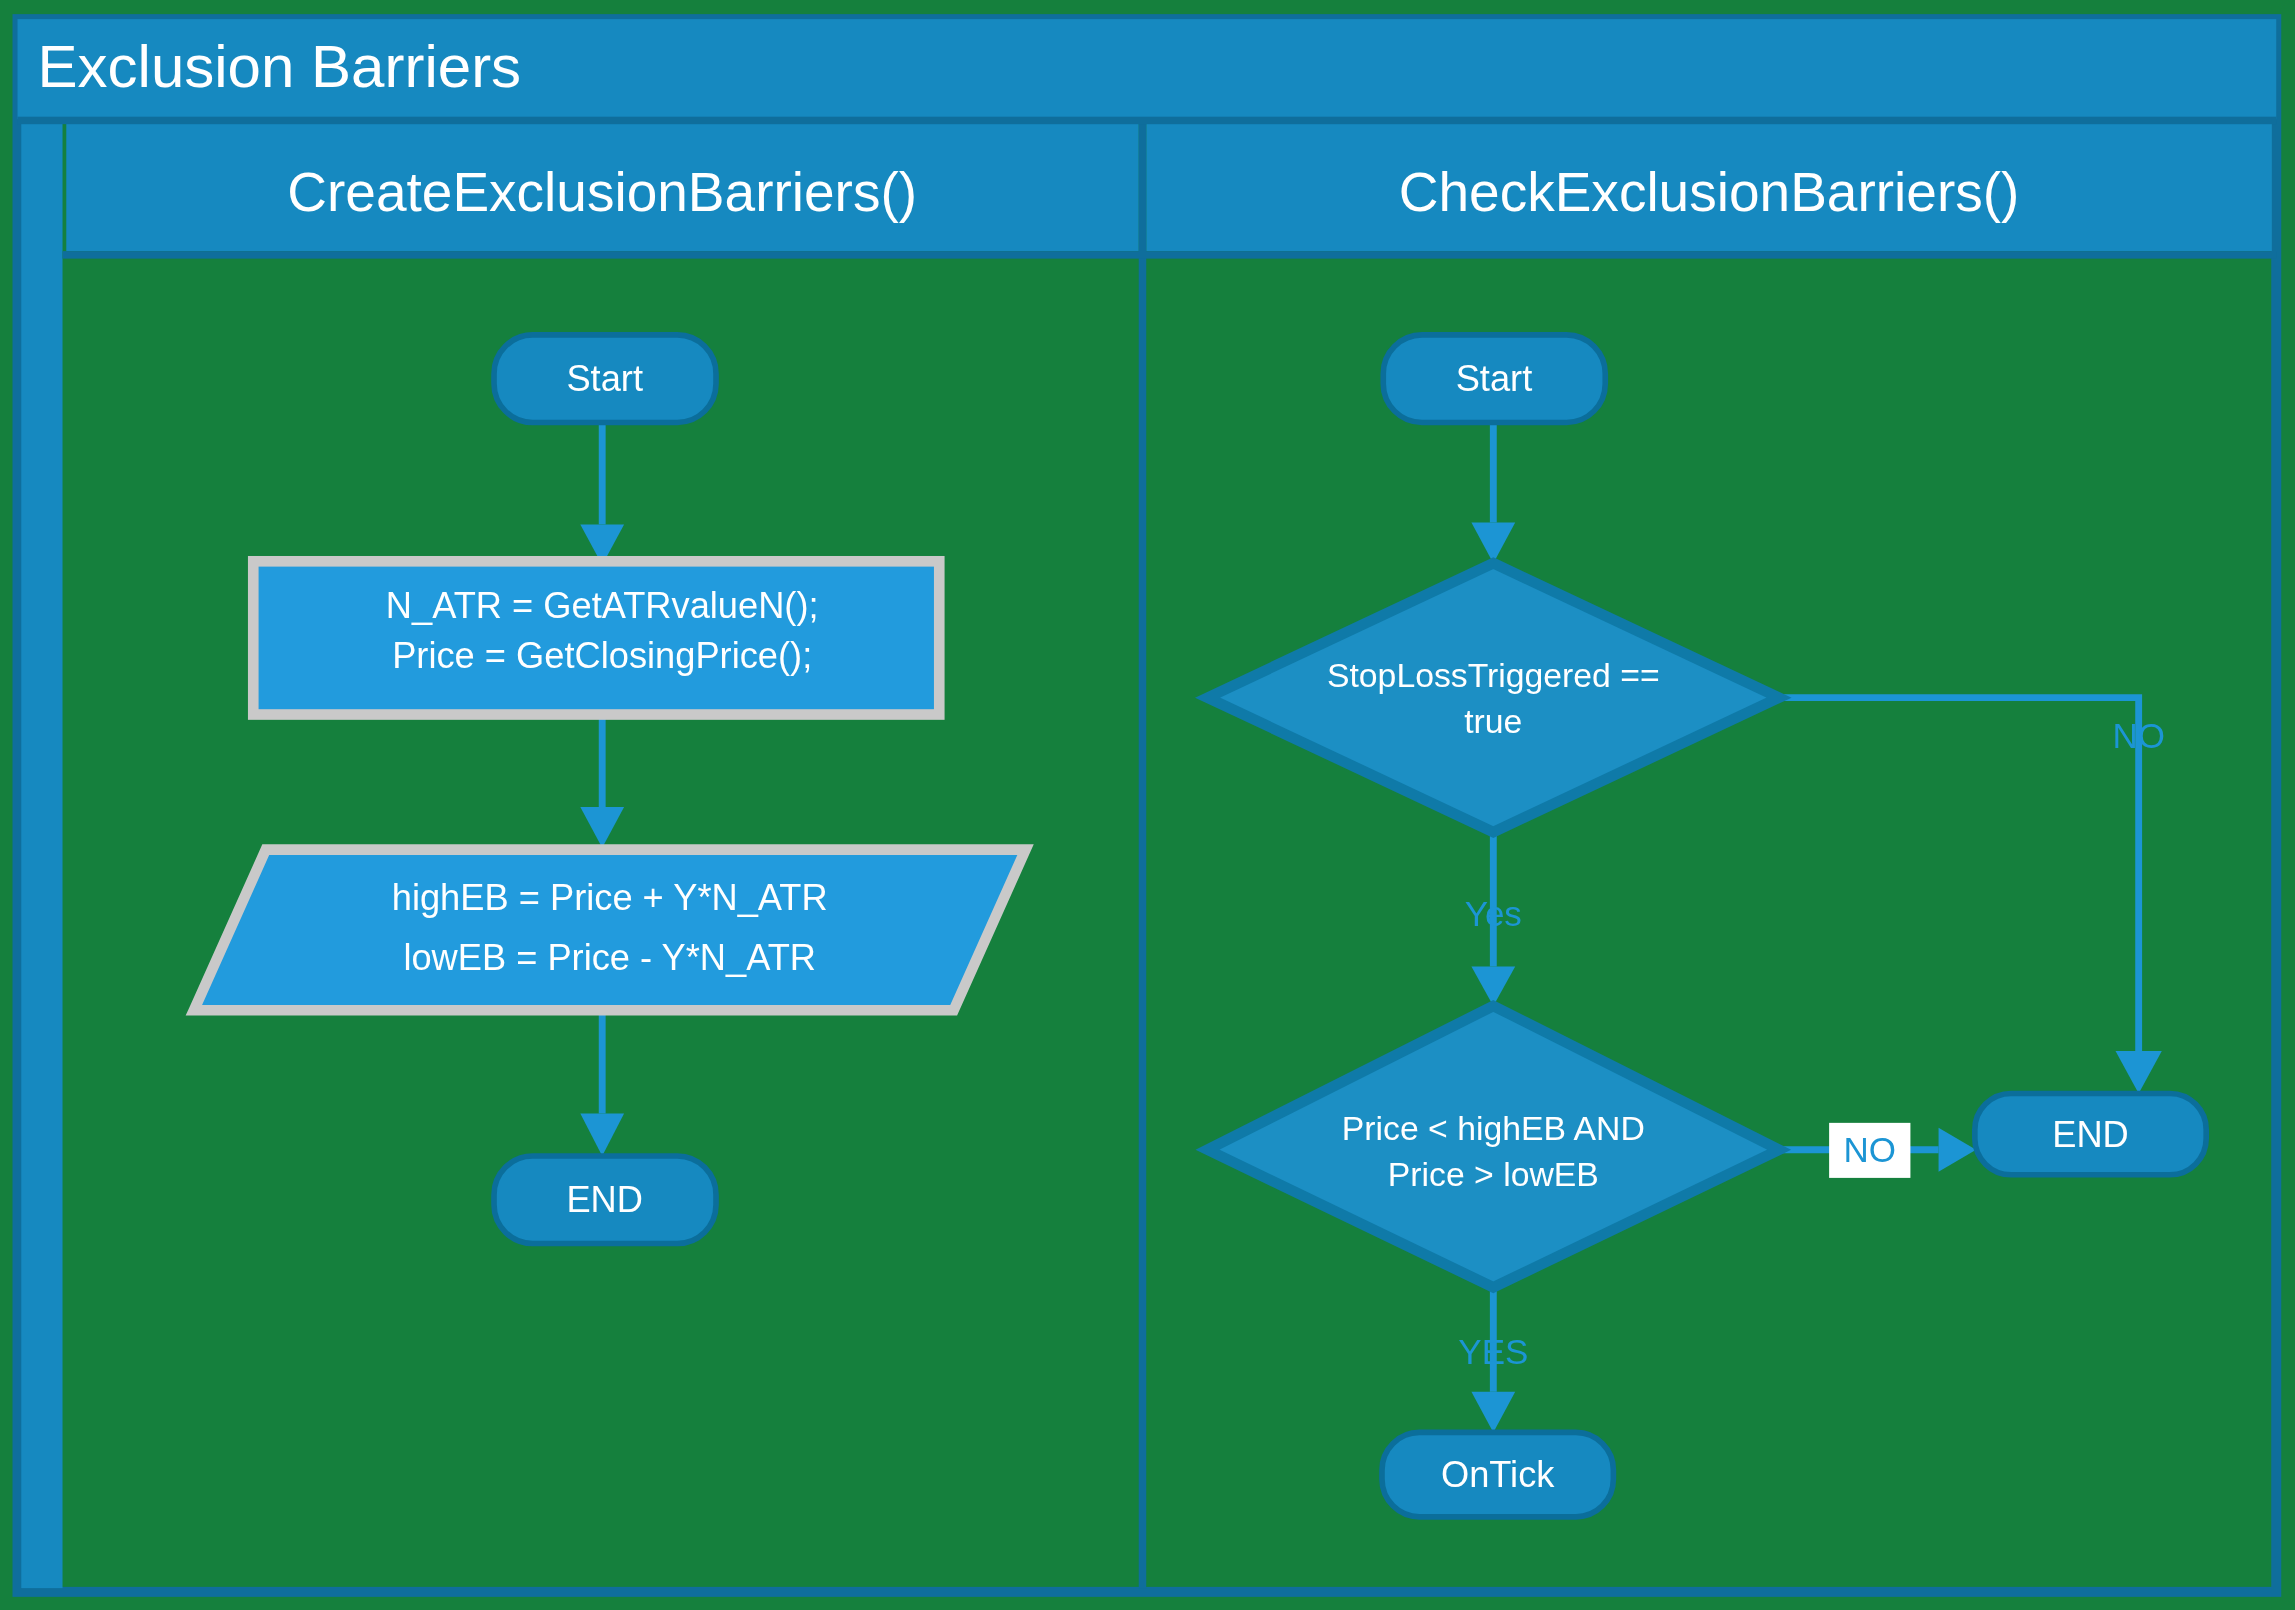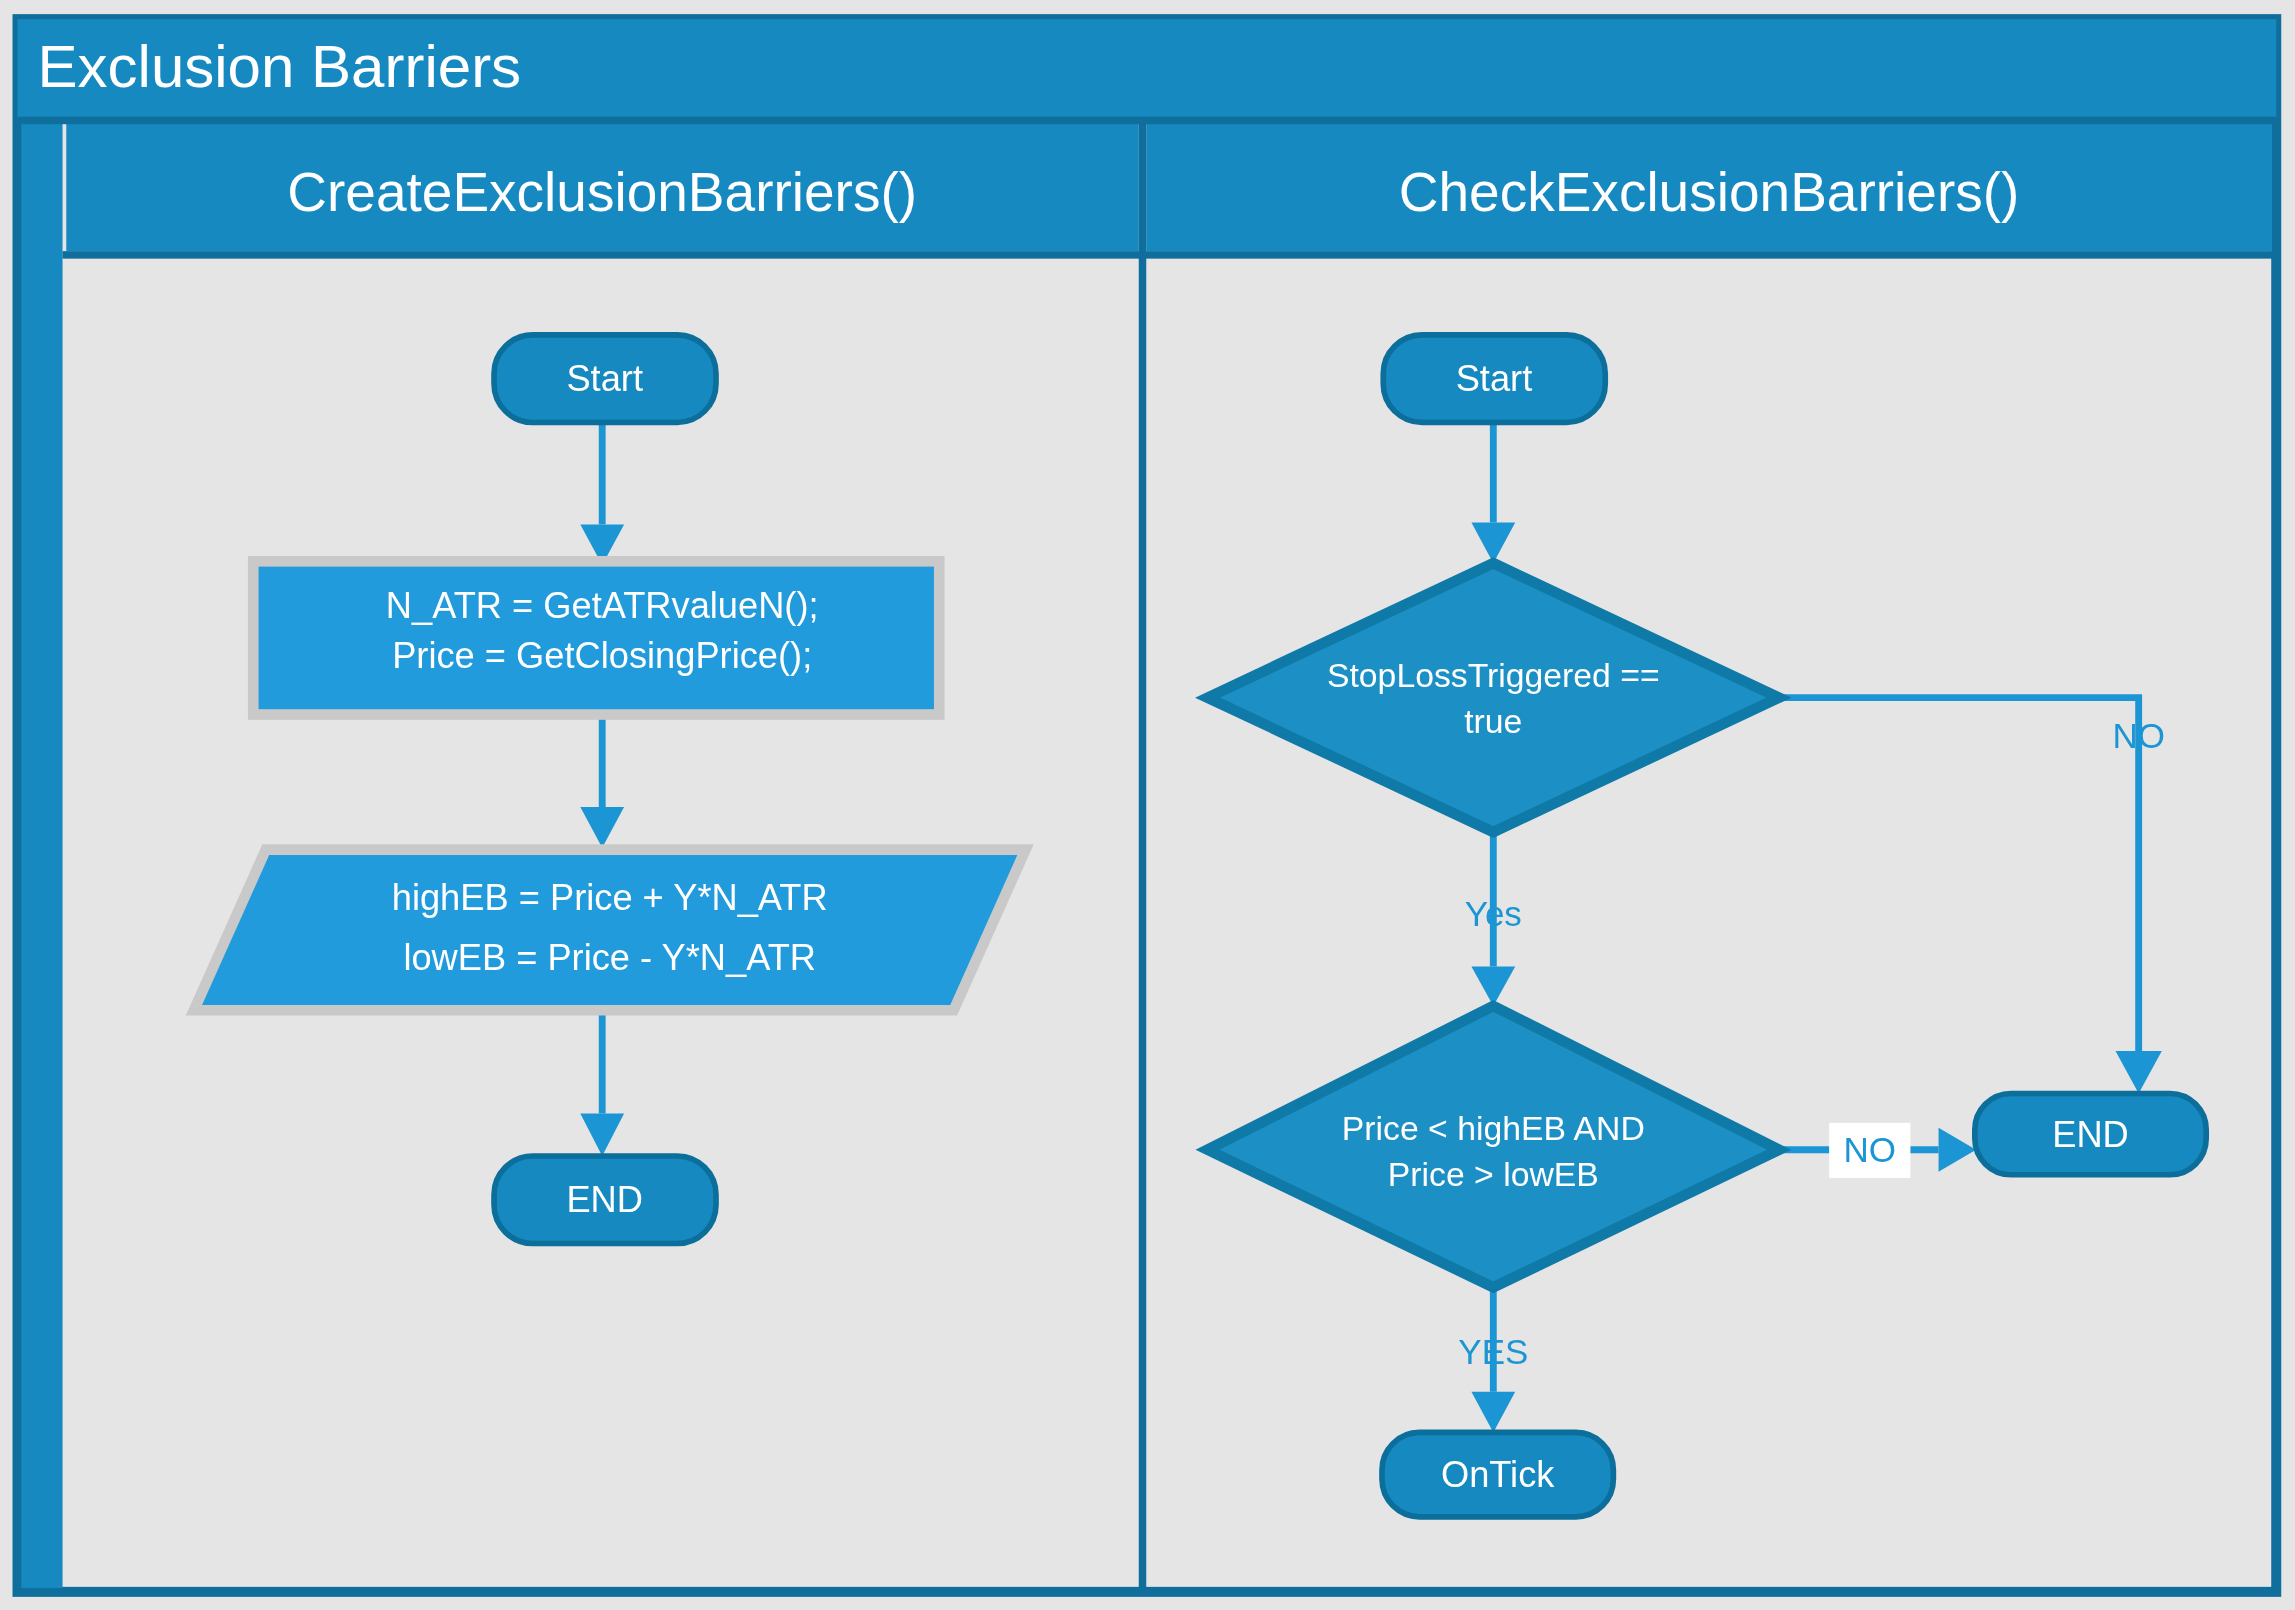--- a/index.html
+++ b/index.html
@@ -10,21 +10,21 @@
   body {
     width: 2295px;
     height: 1611px;
     font-family: "Liberation Sans", sans-serif;
     overflow: hidden;
   }
   #canvas {
     position: relative;
     width: 2295px;
     height: 1611px;
-    background: #e5e5e5;
+    background: #15803d;
   }
   #flow-svg {
     position: absolute;
     left: 0;
     top: 0;
     width: 2295px;
     height: 1611px;
     display: block;
   }
   .lane-title-text {

